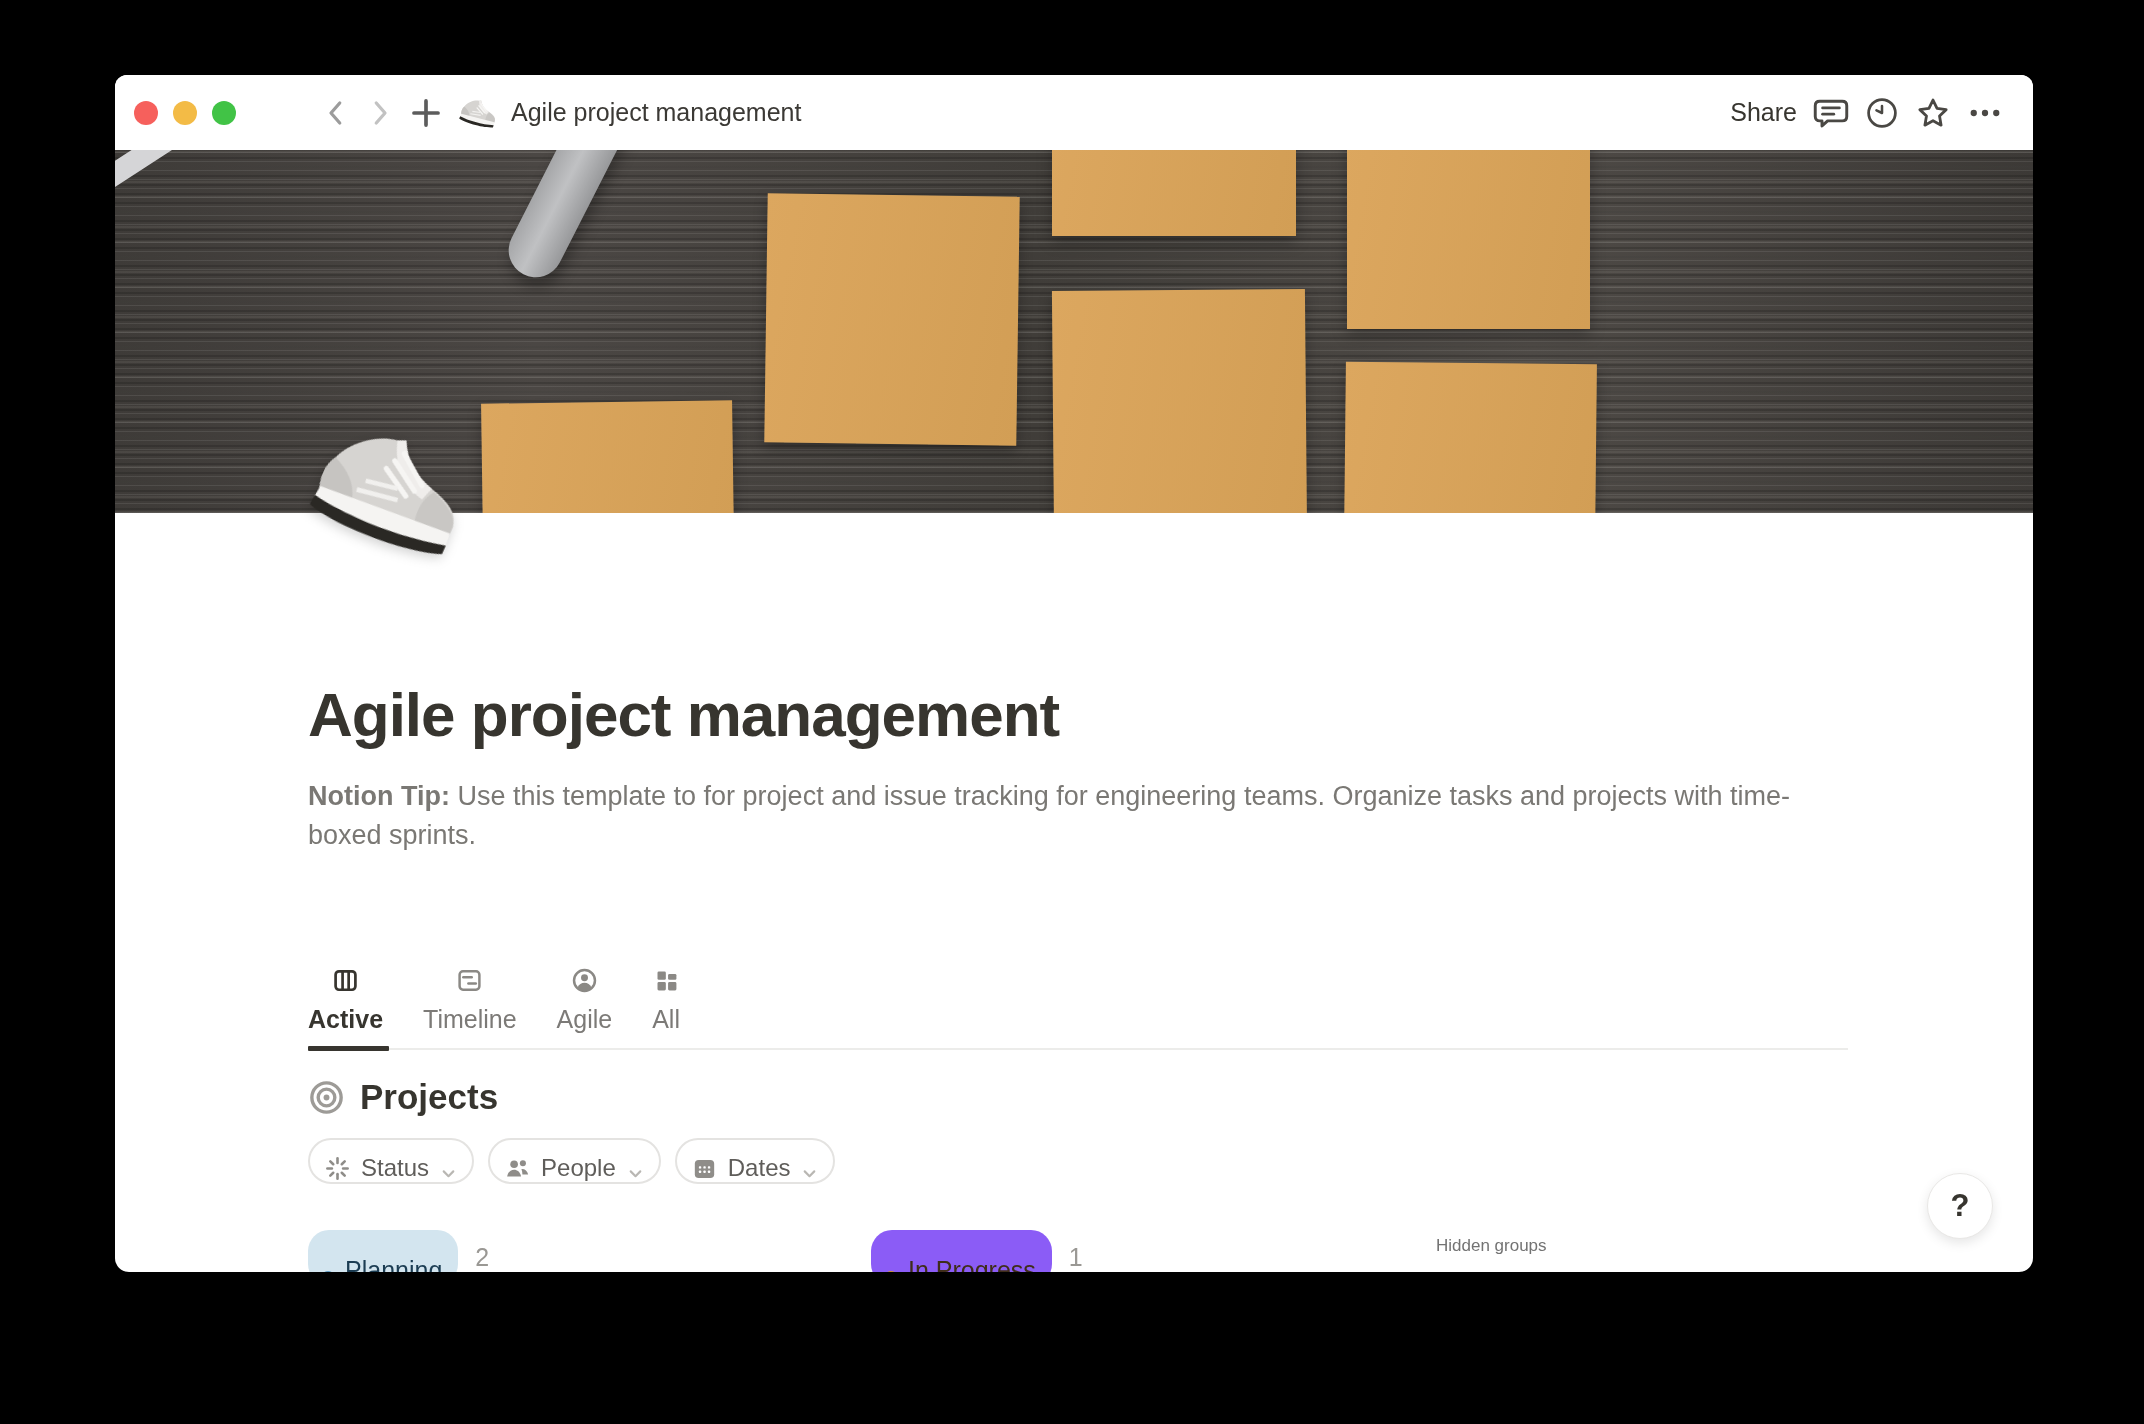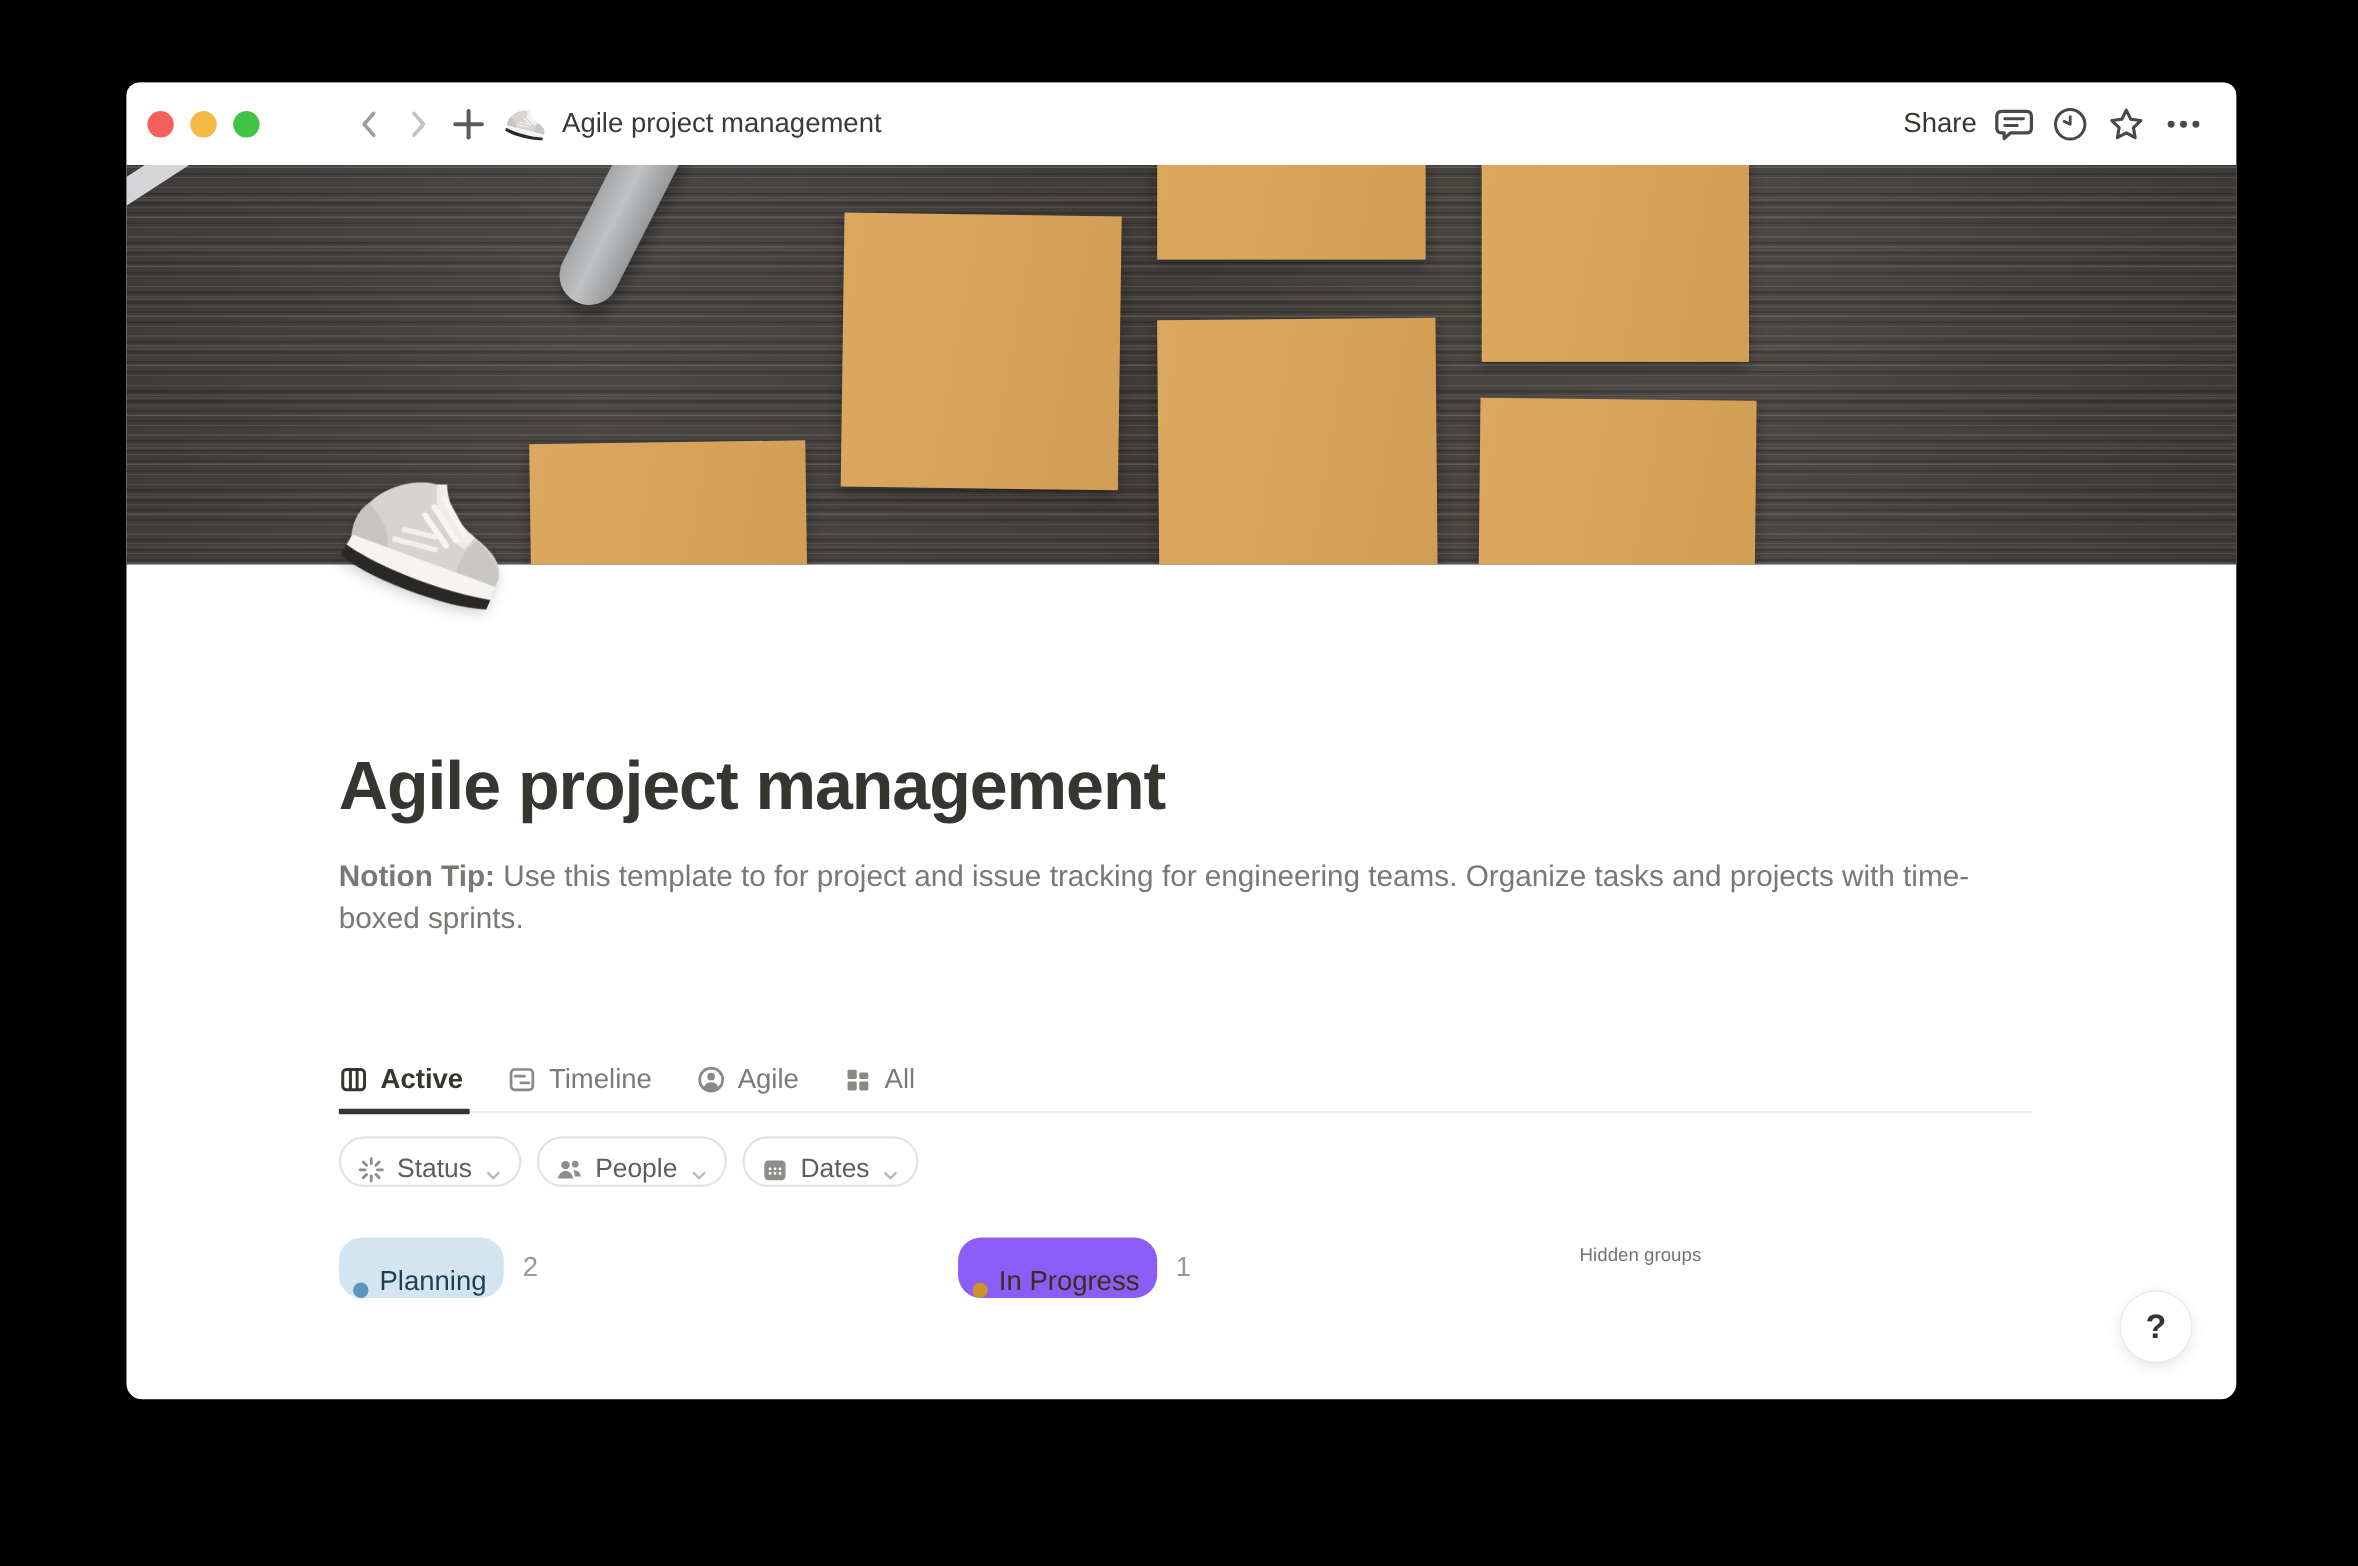--- a/index.html
+++ b/index.html
@@ -48,21 +48,21 @@
   .corner-object { position:absolute; left:-16px; top:-4px; width:84px; height:22px; transform:rotate(-33deg); background:#d5d5d7; border-radius:3px; }
   
   .page-icon { position:absolute; left:196px; top:350px; width:162px; height:162px; z-index:6; cursor:pointer; }
   
   .content { position:relative; margin:0 0 0 193px; width:1540px; }
   .page-title { margin-top:166px; font-size:62px; font-weight:700; letter-spacing:-1px; color:#37352f; }
   .tip { margin-top:27px; font-size:27px; line-height:39px; color:#7a7874; max-width:1528px; }
   .tip b { font-weight:700; color:#7a7874; }
   
   .tabs { margin-top:112px; display:flex; gap:38px; border-bottom:2px solid #ececea; }
-  .tab { display:flex; align-items:center; gap:11px; padding:0 2px 14px 0; font-size:25px; font-weight:500; color:#7c7a77; background:none; border:none; cursor:pointer; position:relative; }
+  .tab { display:flex; align-items:center; gap:11px; padding:0 2px 14px 0; font-size:25px; font-weight:500; color:#7c7a77; background:none; border:none; cursor:pointer; position:relative;flex-direction:column; }
   .tab .ticon { color:#8b8985; display:flex; }
   .tab.active { color:#37352f; font-weight:600; }
   .tab.active .ticon { color:#37352f; }
   .tab.active::after { content:""; position:absolute; left:0; right:-4px; bottom:-3px; height:5px; background:#37352f; border-radius:1px; }
   
   .section-head { margin-top:27px; display:flex; align-items:center; gap:15px; }
   .section-title { font-size:35px; font-weight:700; color:#37352f; }
   
   .chips { margin-top:21px; display:flex; gap:14px; }
   .chip { height:46px; display:flex; align-items:flex-end; gap:10px; padding:0 15px 0 14px; border:2px solid #e4e3e1; border-radius:24px; background:#fff; cursor:pointer; }
@@ -308,20 +308,28 @@
       <button class="tab">
         <span class="ticon">
             <svg width="27" height="27">
               <use href="#i-grid"></use>
             </svg>
           </span>
         <span>All</span>
       </button>
     </div>
 
+    <div class="section-head">
+      <span style="display:flex">
+          <svg width="37" height="37">
+            <use href="#i-bullseye"></use>
+          </svg>
+        </span>
+      <span class="section-title">Projects</span>
+    </div>
 
     <div class="chips">
       <button class="chip">
         <span class="cicon">
             <svg width="27" height="27">
               <use href="#i-spinner"></use>
             </svg>
           </span>
         <span class="clabel">Status</span>
         <span class="chev">

